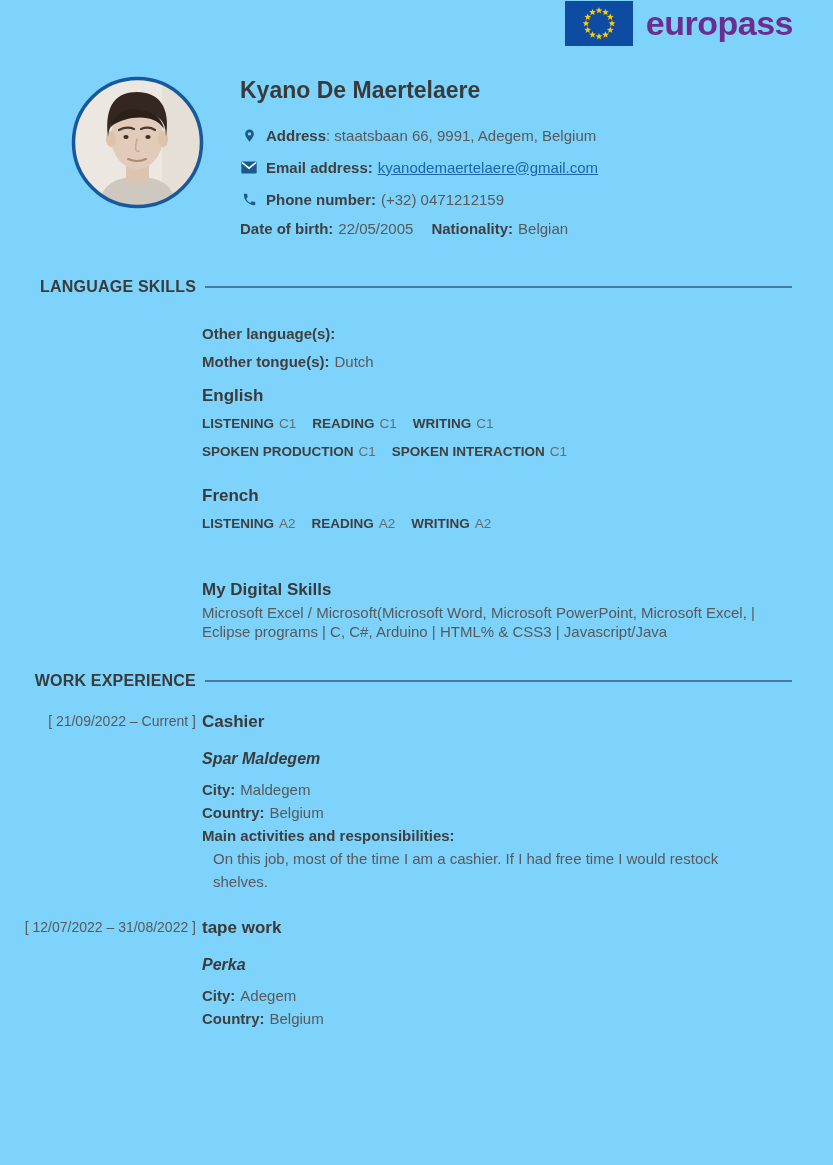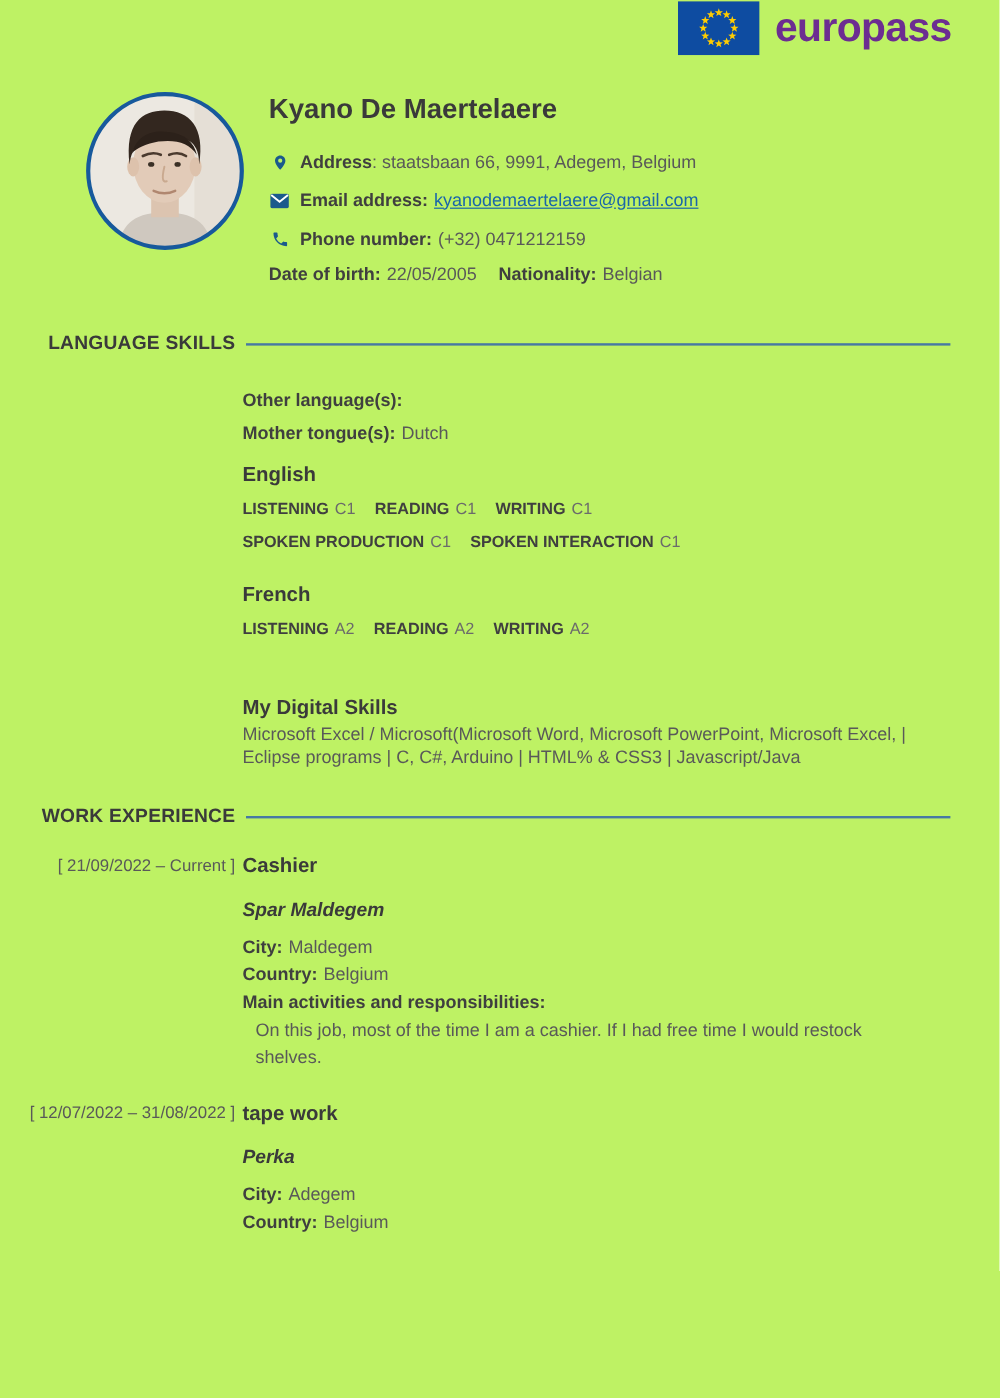--- a/index.html
+++ b/index.html
@@ -1,30 +1,30 @@
 <!DOCTYPE html>
 <html><head>
 <meta charset="utf-8">
 <style>
   html,body{margin:0;padding:0;background:#fff;}
   .page{
     position:relative;
     width:833px;height:1165px;
-    background:#bef264;
+    background:#7dd3fc;
     font-family:"Liberation Sans", sans-serif;
     color:#3f3f3f;
     overflow:hidden;
     box-sizing:border-box;
     padding:0 41px 0 24px;
   }
   
   .logo{position:absolute;top:1px;right:40px;display:flex;align-items:center;gap:13px;}
   .brand-word{font-size:34px;font-weight:700;color:#6c2d91;letter-spacing:-0.5px;line-height:45px;}
   
-  .header{display:flex;margin-top:75px;padding-left:46px;gap:19px;}
+  .header{display:flex;margin-top:75px;padding-left:46px;gap:35px;}
   .photo-wrap{width:135px;height:135px;flex:0 0 135px;}
   .header-info{padding-top:0;}
   .person-name{margin:0;font-size:23px;line-height:30px;font-weight:700;color:#3a3a3a;}
   .contact-list{margin-top:14px;}
   .contact-row{display:flex;align-items:center;height:32px;font-size:15px;}
   .cicon{width:18px;display:flex;justify-content:center;margin-right:8px;color:#1b5a8c;}
   .lbl{font-weight:700;color:#3f3f3f;}
   .val{color:#595959;margin-left:5px;}
   .val-nosp{color:#595959;}
   a.email-link{color:#1a66aa;text-decoration:underline;margin-left:5px;}

